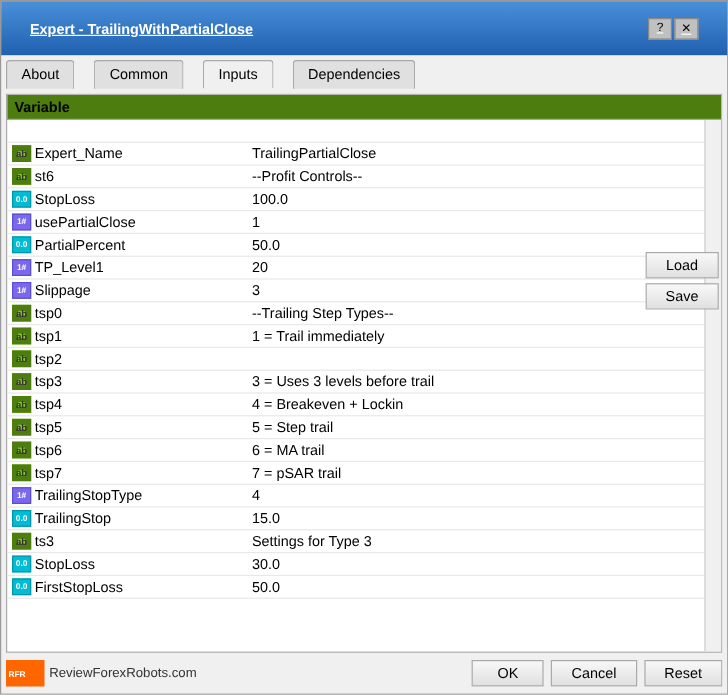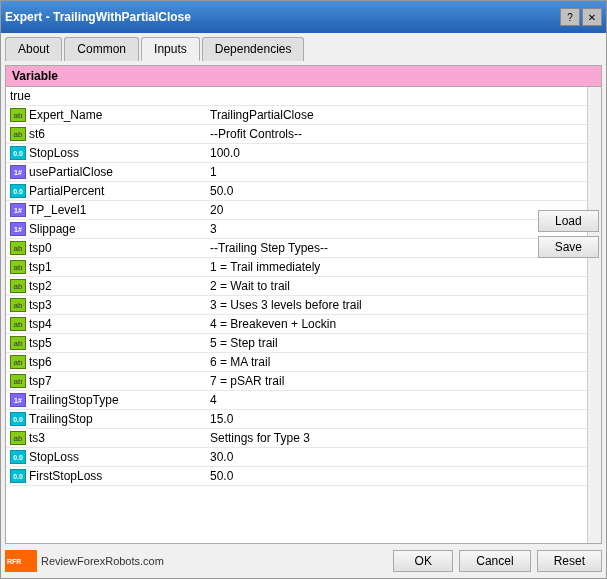--- a/index.html
+++ b/index.html
@@ -18,26 +18,27 @@
       height: 579px;
       background: #f0f0f0;
       border: 1px solid #999;
       box-shadow: 2px 2px 8px rgba(0,0,0,0.3);
       display: flex;
       flex-direction: column;
     }
     .title-bar {
       background: linear-gradient(to bottom, #4a90d9, #2060b0);
       color: white;
-      padding: 4px 4px;
+      padding: 4px 24px;
       display: flex;
       align-items: center;
       justify-content: space-between;
-      height: 32px;
+      height: 45px;
       flex-shrink: 0;
+      text-decoration: underline;
     }
     .title-bar-text {
       font-size: 12px;
       font-weight: bold;
     }
     .title-bar-controls {
       display: flex;
       gap: 2px;
     }
     .title-btn {
@@ -63,41 +64,41 @@
       gap: 0;
       margin-bottom: 4px;
     }
     .tab {
       padding: 4px 12px;
       border: 1px solid #aaa;
       background: #e0e0e0;
       cursor: pointer;
       font-size: 12px;
       border-bottom: none;
-      margin-right: 2px;
+      margin-right: 16px;
       border-radius: 3px 3px 0 0;
     }
     .tab.active {
       background: #f0f0f0;
       border-bottom: 1px solid #f0f0f0;
       font-weight: normal;
       z-index: 1;
     }
     .tab-content {
       border: 1px solid #aaa;
       background: white;
       flex: 1;
       display: flex;
       flex-direction: column;
       overflow: hidden;
     }
     .table-header {
       display: grid;
       grid-template-columns: 1fr 1fr;
-      background: #f9a8d4;
+      background: #4d7c0f;
       border-bottom: 1px solid #aaa;
       padding: 3px 6px;
       font-weight: bold;
     }
     .table-body {
       flex: 1;
       overflow-y: auto;
       overflow-x: hidden;
     }
     .table-body::-webkit-scrollbar {
@@ -131,23 +132,23 @@
       padding: 1px 4px;
       font-size: 12px;
     }
     .icon-ab {
       display: inline-flex;
       align-items: center;
       justify-content: center;
       width: 16px;
       height: 14px;
       background: #84cc16;
-      border: 1px solid #4d7c0f;
+      border: 5px solid #4d7c0f;
       font-size: 8px;
-      font-weight: normal;
+      font-weight: bold;
       color: #333;
       flex-shrink: 0;
     }
     .icon-bool {
       display: inline-flex;
       align-items: center;
       justify-content: center;
       width: 16px;
       height: 14px;
       background: #4caf50;
@@ -245,21 +246,20 @@
       <div class="tab-content">
 
         <div class="table-header">
           <div>Variable</div>
         </div>
 
         <div style="display:flex; flex:1; overflow:hidden;">
           <div class="table-body" style="flex:1;">
 
           <div class="table-row">
-      <div class="cell-value">true</div>
     </div>
               <div class="table-row">
       <div class="cell">
         <span class="icon-ab">ab</span>
         <span>Expert_Name</span>
       </div>
       <div class="cell-value">TrailingPartialClose</div>
     </div>
               <div class="table-row">
       <div class="cell">
@@ -315,21 +315,20 @@
         <span class="icon-ab">ab</span>
         <span>tsp1</span>
       </div>
       <div class="cell-value">1 = Trail immediately</div>
     </div>
               <div class="table-row">
       <div class="cell">
         <span class="icon-ab">ab</span>
         <span>tsp2</span>
       </div>
-      <div class="cell-value">2 = Wait to trail</div>
     </div>
               <div class="table-row">
       <div class="cell">
         <span class="icon-ab">ab</span>
         <span>tsp3</span>
       </div>
       <div class="cell-value">3 = Uses 3 levels before trail</div>
     </div>
               <div class="table-row">
       <div class="cell">

